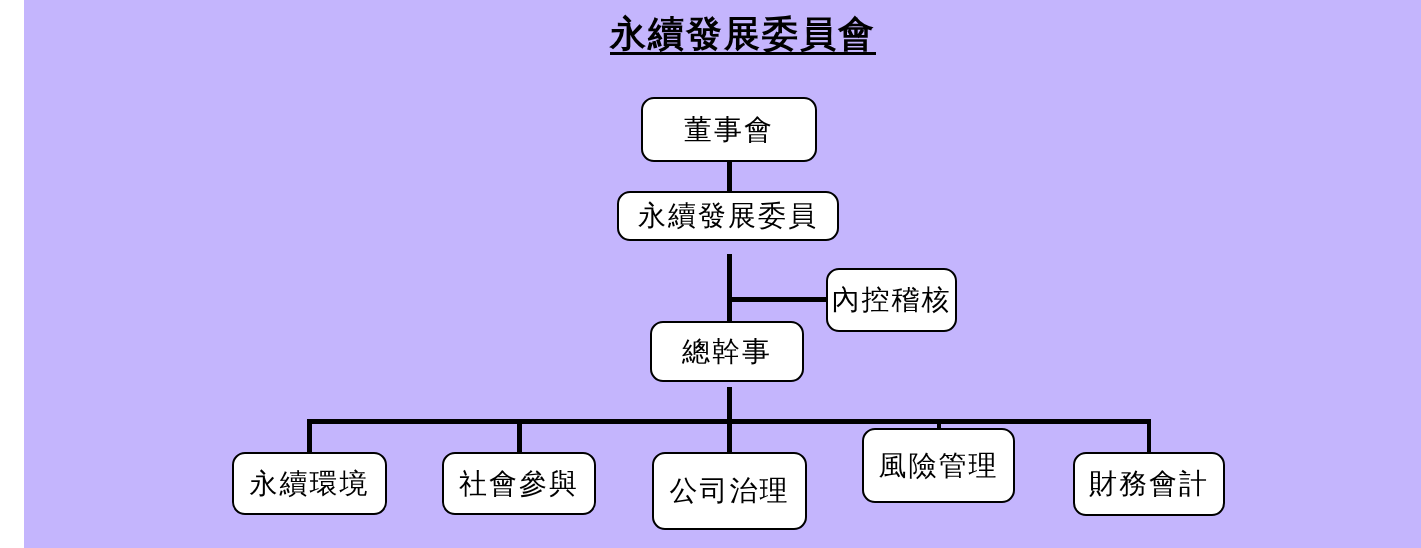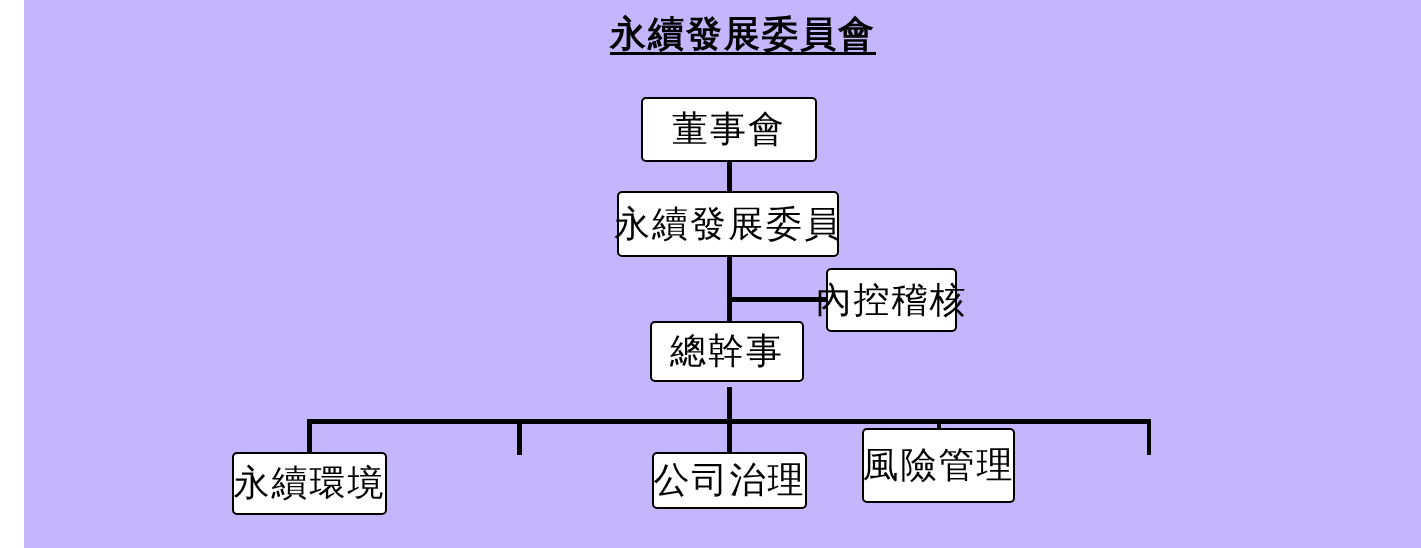--- a/index.html
+++ b/index.html
@@ -27,44 +27,44 @@
     letter-spacing: 2px;
     white-space: nowrap;
     text-decoration: underline;
     text-decoration-thickness: 3px;
     text-underline-offset: 6px;
   }
   .node {
     position: absolute;
     box-sizing: border-box;
     border: 2.5px solid #000000;
-    border-radius: 5px;
+    border-radius: 13px;
     background: #ffffff;
     display: flex;
     align-items: center;
     justify-content: center;
-    font-size: 36px;
+    font-size: 28px;
     letter-spacing: 2px;
     white-space: nowrap;
     z-index: 2;
   }
   .line {
     position: absolute;
     background: #000000;
     z-index: 1;
   }
 
   
   .n-board     { left: 617px;  top: 97px;  width: 176px; height: 65px; }
-  .n-committee { left: 593px;  top: 191px; width: 222px; height: 66px; }
+  .n-committee { left: 593px;  top: 191px; width: 222px; height: 50px; }
   .n-audit     { left: 802px;  top: 268px; width: 131px; height: 64px; }
   .n-director  { left: 626px;  top: 321px; width: 154px; height: 61px; }
   .n-dept1     { left: 208px;  top: 452px; width: 155px; height: 63px; text-align: right; }
   .n-dept2     { left: 418px;  top: 452px; width: 154px; height: 63px; }
-  .n-dept3     { left: 628px;  top: 452px; width: 155px; height: 57px; }
+  .n-dept3     { left: 628px;  top: 452px; width: 155px; height: 78px; }
   .n-dept4     { left: 838px;  top: 428px; width: 153px; height: 75px; }
   .n-dept5     { left: 1049px; top: 452px; width: 152px; height: 64px; }
 
   
   .l-board-committee   { left: 703px; top: 159px; width: 4.5px; height: 35px; }
   .l-committee-director{ left: 703px; top: 254px; width: 4.5px; height: 78px; }
   .l-audit-branch      { left: 705px; top: 297px; width: 99px;  height: 5px;  }
   .l-director-rail     { left: 703px; top: 387px; width: 4.5px; height: 35px; }
   .l-rail              { left: 283px; top: 419px; width: 844px; height: 4.5px;}
   .l-drop1             { left: 283px;   top: 421px; width: 4.5px; height: 34px; }
@@ -94,19 +94,21 @@
   <div class="node n-board">董事會</div>
 
   <div class="node n-committee">永續發展委員</div>
 
   <div class="node n-audit">內控稽核</div>
 
   <div class="node n-director">總幹事</div>
 
   <div class="node n-dept1">永續環境</div>
 
+  <div class="node n-dept2">社會參與</div>
 
   <div class="node n-dept3">公司治理</div>
 
   <div class="node n-dept4">風險管理</div>
 
+  <div class="node n-dept5">財務會計</div>
 
 </div>
 
 </body></html>

